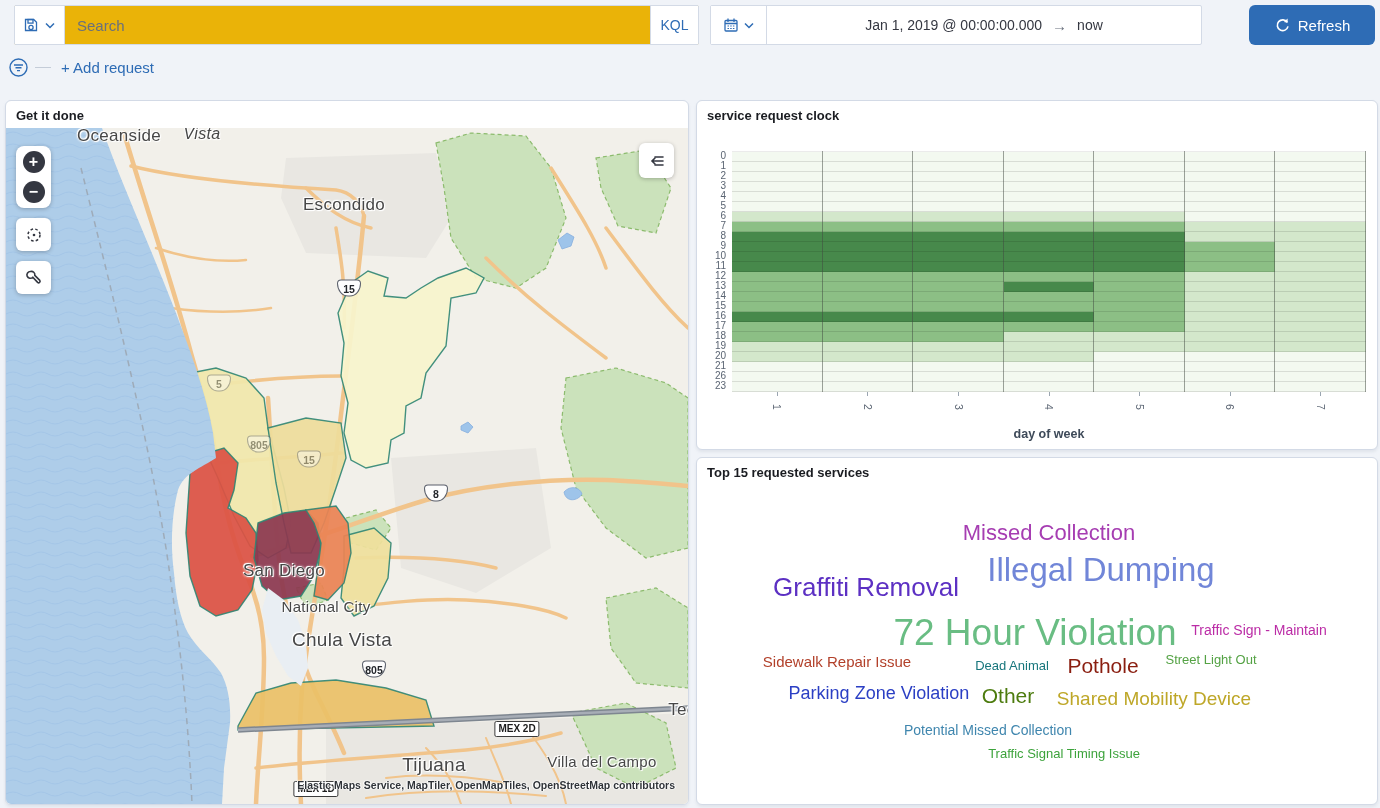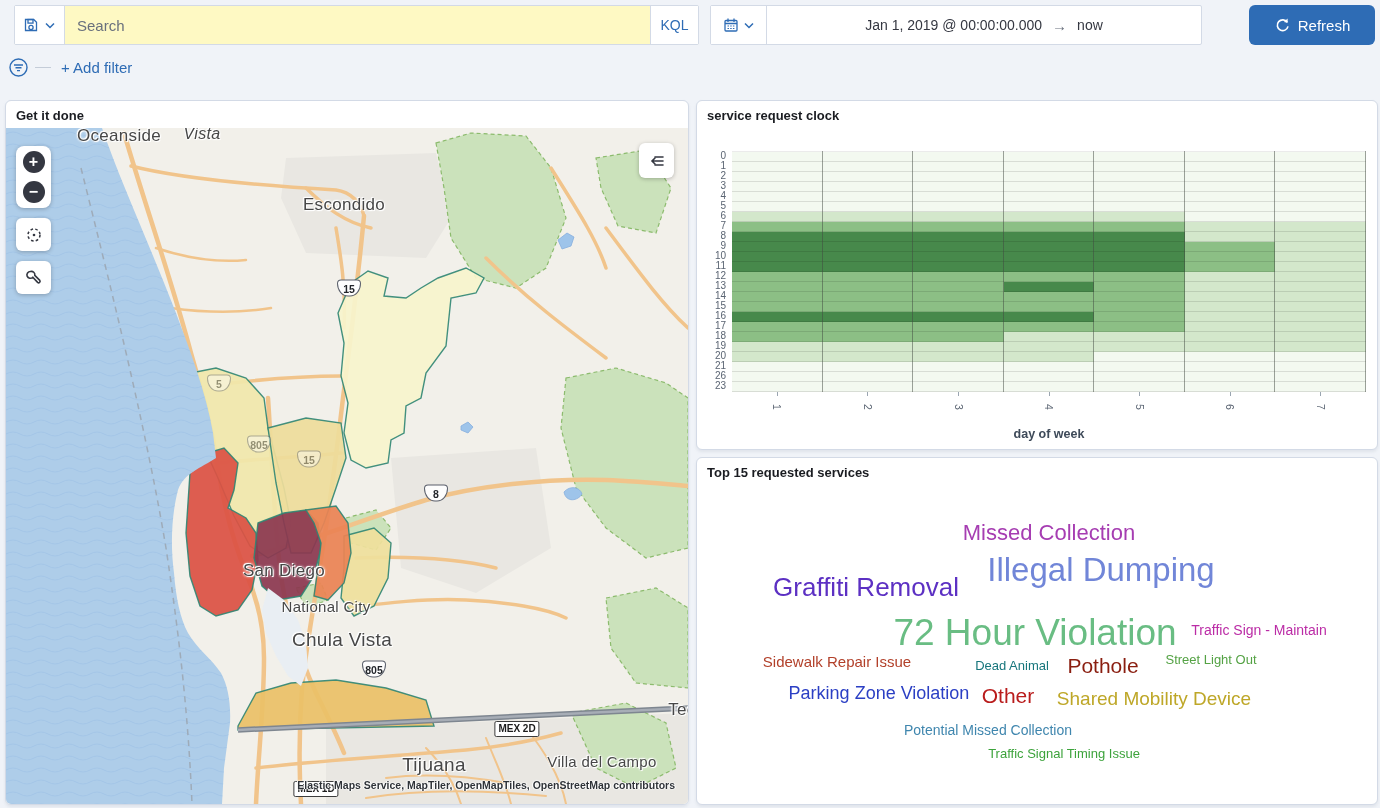--- a/index.html
+++ b/index.html
@@ -4,21 +4,21 @@
 <style>
   html,body{margin:0;padding:0;}
   body{
     width:1380px;height:808px;position:relative;overflow:hidden;
     background:#f0f3f8;
     font-family:"Liberation Sans","DejaVu Sans",sans-serif;
     -webkit-font-smoothing:antialiased;
   }
   
   .topbar{position:absolute;left:14px;top:5px;width:1361px;height:40px;display:flex;gap:11px;}
-  .searchbox{flex:1;display:flex;align-items:center;background:#fef9c3;border:1px solid #d3dae6;border-radius:2px;}
+  .searchbox{flex:1;display:flex;align-items:center;background:#eab308;border:1px solid #d3dae6;border-radius:2px;}
   .savebtn{width:50px;height:100%;display:flex;align-items:center;justify-content:center;gap:5px;background:#fff;border:none;border-right:1px solid #d3dae6;cursor:pointer;}
   .search-input{flex:1;height:100%;border:none;outline:none;font-size:15px;color:#343741;padding:0 12px;font-family:inherit;background:transparent;}
   .search-input::placeholder{color:#69707d;}
   .kqlbtn{width:48px;height:100%;display:flex;align-items:center;justify-content:center;background:#fff;border:none;border-left:1px solid #d3dae6;color:#2e6cb5;font-size:14px;cursor:pointer;font-family:inherit;}
   .datepicker{width:490px;display:flex;align-items:center;background:#fff;border:1px solid #d3dae6;border-radius:2px;}
   .calbtn{width:56px;height:100%;display:flex;align-items:center;justify-content:center;gap:4px;background:#fff;border:none;border-right:1px solid #d3dae6;cursor:pointer;}
   .daterange{flex:1;display:flex;align-items:center;justify-content:center;gap:10px;font-size:14px;color:#343741;cursor:pointer;}
   .daterange .arrow{color:#69707d;font-size:15px;}
   .refreshbtn{width:126px;height:100%;background:#2e6cb5;border:none;border-radius:6px;color:#fff;font-size:15px;display:flex;align-items:center;justify-content:center;gap:8px;cursor:pointer;font-family:inherit;margin-left:36px;}
   
@@ -125,21 +125,21 @@
 </div>
 
 <div class="filterrow">
   <span class="icn">
     <svg width="21" height="21" viewBox="0 0 21 21" fill="none" stroke="#2e6cb5" stroke-width="1.4">
       <circle cx="10.5" cy="10.5" r="8.5"></circle>
       <path d="M6,8 H15 M7.5,10.8 H13.5 M9,13.6 H12"></path>
     </svg>
   </span>
   <span class="filter-dash"></span>
-  <button class="addfilter">+ Add filter</button>
+  <button class="addfilter">+ Add request</button>
 </div>
 
 <section class="panel panel-map">
   <div class="panel-title">Get it done</div>
   <div class="maparea">
     <svg class="basemap" width="682" height="676" viewBox="0 0 682 676">
       <defs>
         <pattern id="wv" width="28" height="12" patternUnits="userSpaceOnUse">
           <path d="M0,6 Q7,2 14,6 T28,6" stroke="#9cc0e4" fill="none" stroke-width="1"></path>
         </pattern>
@@ -524,18 +524,18 @@
       <span class="tag" style="left: 352px; top: 75px; font-size: 22px; color: rgb(166, 61, 178);">Missed Collection</span>
       <span class="tag" style="left: 169px; top: 129px; font-size: 26px; color: rgb(92, 48, 195);">Graffiti Removal</span>
       <span class="tag" style="left: 404px; top: 111px; font-size: 33px; color: rgb(113, 134, 216);">Illegal Dumping</span>
       <span class="tag" style="left: 338px; top: 174px; font-size: 37px; color: rgb(105, 189, 131);">72 Hour Violation</span>
       <span class="tag" style="left: 562px; top: 172px; font-size: 14px; color: rgb(187, 44, 166);">Traffic Sign - Maintain</span>
       <span class="tag" style="left: 140px; top: 203px; font-size: 15px; color: rgb(178, 64, 42);">Sidewalk Repair Issue</span>
       <span class="tag" style="left: 315px; top: 207px; font-size: 13px; color: rgb(23, 118, 124);">Dead Animal</span>
       <span class="tag" style="left: 406px; top: 207px; font-size: 21px; color: rgb(138, 30, 16);">Pothole</span>
       <span class="tag" style="left: 514px; top: 201px; font-size: 13px; color: rgb(84, 162, 68);">Street Light Out</span>
       <span class="tag" style="left: 174px; top: 235px; font-size: 18px; color: rgb(43, 63, 196); margin-left: 8px;">Parking Zone Violation</span>
-      <span class="tag" style="left: 311px; top: 237px; font-size: 21px; color: #b91c1c;">Other</span>
+      <span class="tag" style="left: 311px; top: 237px; font-size: 21px; color: #4d7c0f;">Other</span>
       <span class="tag" style="left: 457px; top: 240px; font-size: 19px; color: rgb(190, 167, 40);">Shared Mobility Device</span>
       <span class="tag" style="left: 291px; top: 272px; font-size: 14px; color: rgb(63, 134, 174);">Potential Missed Collection</span>
       <span class="tag" style="left: 367px; top: 295px; font-size: 13px; color: rgb(61, 163, 60);">Traffic Signal Timing Issue</span>
     </div>
 </section>
 
 </body></html>

